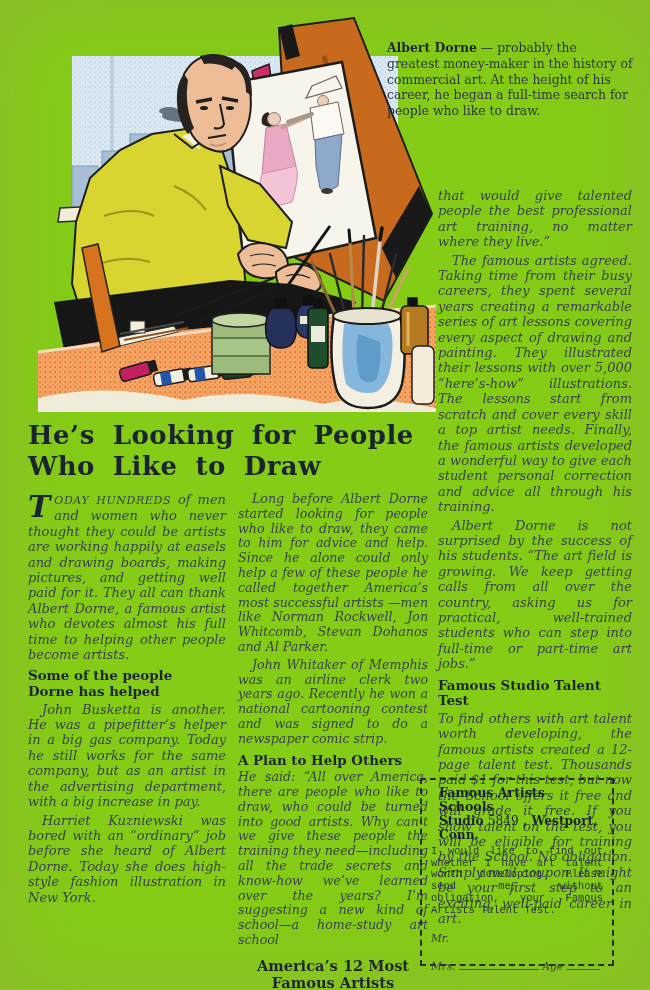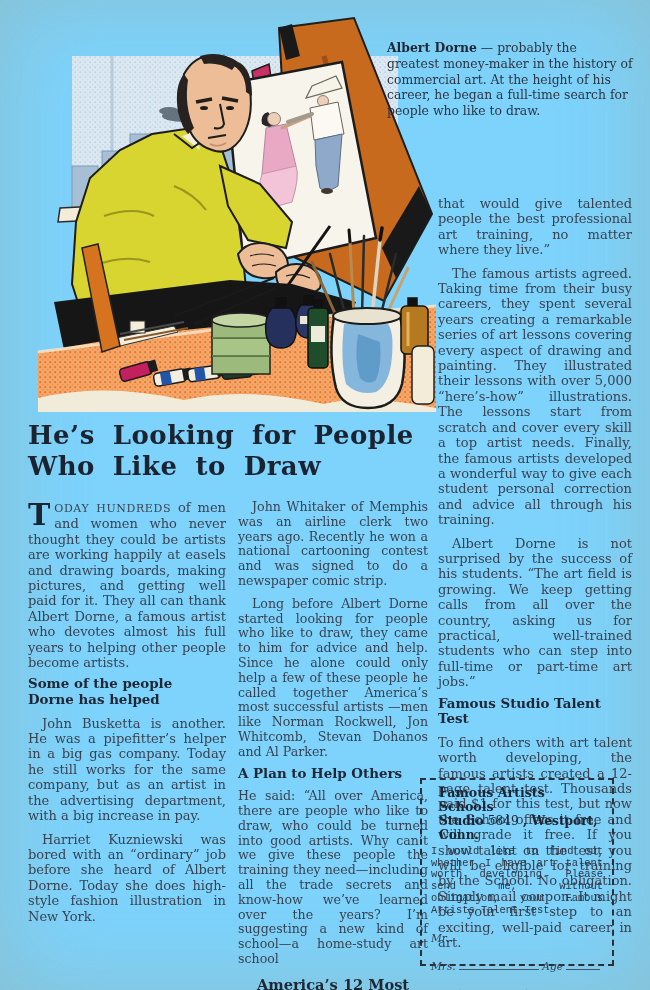--- a/index.html
+++ b/index.html
@@ -1,35 +1,35 @@
 <!DOCTYPE html>
 <html><head>
 <meta charset="utf-8">
 <style>
   html,body{margin:0;padding:0;background:#8a8478;}
   .page{
     position:relative;width:650px;height:990px;overflow:hidden;
-    background:#7dd3fc;
+    background:#84cc16;
     box-shadow:inset 0 0 90px rgba(165,145,105,.30);
     font-family:"DejaVu Serif", serif;color:#3a4250;
   }
   
   .illo{position:absolute;left:24px;top:16px;}
   
   .caption{position:absolute;left:387px;top:40px;width:246px;font-size:12.4px;line-height:15.8px;color:#2e3542;}
   .caption b{font-weight:bold;color:#1f2734;}
   
   .headline{
     position:absolute;left:28px;top:420px;width:398px;text-align:left;
     font-weight:bold;font-size:26px;line-height:31px;color:#1b2331;
     letter-spacing:.5px;word-spacing:.32em;white-space:pre-line;
   }
   
   .col{position:absolute;text-align:justify;font-size:13px;line-height:15.4px;}
-  .col p{margin:8px 0 3px;}
+  .col p{margin:0 0 3px;font-style:italic;}
   .col .ind{text-indent:14px;}
   .col-left{left:28px;top:492px;width:198px;}
   .col-mid{left:238px;top:492px;width:190px;font-size:12.6px;line-height:14.8px;}
   .col-right{left:438px;top:188px;width:194px;}
   .subhead{font-weight:bold;text-align:left;color:#202838;font-size:13.4px;line-height:15.6px;margin:6px 0 2px;white-space:pre-line;}
   .dropcap{float:left;font-weight:bold;font-size:30px;line-height:25px;padding:2px 4px 0 0;color:#1c2432;}
   .smallcaps{font-size:11px;letter-spacing:.6px;}
   
   .artists{margin-top:9px;text-align:center;}
   .artists-heading{font-weight:bold;font-size:14.6px;line-height:17px;color:#1f2734;white-space:pre-line;}
@@ -255,31 +255,31 @@
   </svg>
 
   <div class="caption">
     <b>Albert Dorne</b><span> — probably the greatest money-maker in the history of commercial art. At the height of his career, he began a full-time search for people who like to draw.</span>
   </div>
 
   <div class="headline">He’s Looking for People
 Who Like to Draw</div>
 
   <div class="col col-left">
-    <p><span class="dropcap">T</span><span class="smallcaps">ODAY HUNDREDS</span><span> of men and women who never thought they could be artists are working happily at easels and drawing boards, making pictures, and getting well paid for it. They all can thank Albert Dorne, a famous artist who devotes almost his full years to helping other people become artists.</span></p>
+    <p><span class="dropcap">T</span><span class="smallcaps">ODAY HUNDREDS</span><span> of men and women who never thought they could be artists are working happily at easels and drawing boards, making pictures, and getting well paid for it. They all can thank Albert Dorne, a famous artist who devotes almost his full time to helping other people become artists.</span></p>
     <div class="subhead">Some of the people
 Dorne has helped</div>
     <p class="ind">John Busketta is another. He was a pipefitter’s helper in a big gas company. Today he still works for the same company, but as an artist in the advertising department, with a big increase in pay.</p>
     <p class="ind">Harriet Kuzniewski was bored with an “ordinary” job before she heard of Albert Dorne. Today she does high-style fashion illustration in New York.</p>
 
   </div>
 
   <div class="col col-mid">
+    <p class="ind">Long before Albert Dorne started looking for people who like to draw, they came to him for advice and help. Since he alone could only help a few of these people he called together America’s most successful artists —men like Norman Rockwell, Jon Whitcomb, Stevan Dohanos and Al Parker.</p>
     <p class="ind">John Whitaker of Memphis was an airline clerk two years ago. Recently he won a national cartooning contest and was signed to do a newspaper comic strip.</p>
-    <p class="ind">Long before Albert Dorne started looking for people who like to draw, they came to him for advice and help. Since he alone could only help a few of these people he called together America’s most successful artists —men like Norman Rockwell, Jon Whitcomb, Stevan Dohanos and Al Parker.</p>
     <div class="subhead">A Plan to Help Others</div>
     <p>He said: “All over America, there are people who like to draw, who could be turned into good artists. Why can’t we give these people the training they need—including all the trade secrets and know-how we’ve learned over the years? I’m suggesting a new kind of school—a home-study art school</p>
     <div class="artists">
       <div class="artists-heading">America’s 12 Most
 Famous Artists</div>
 
     </div>
   </div>
 
   <div class="col col-right">

